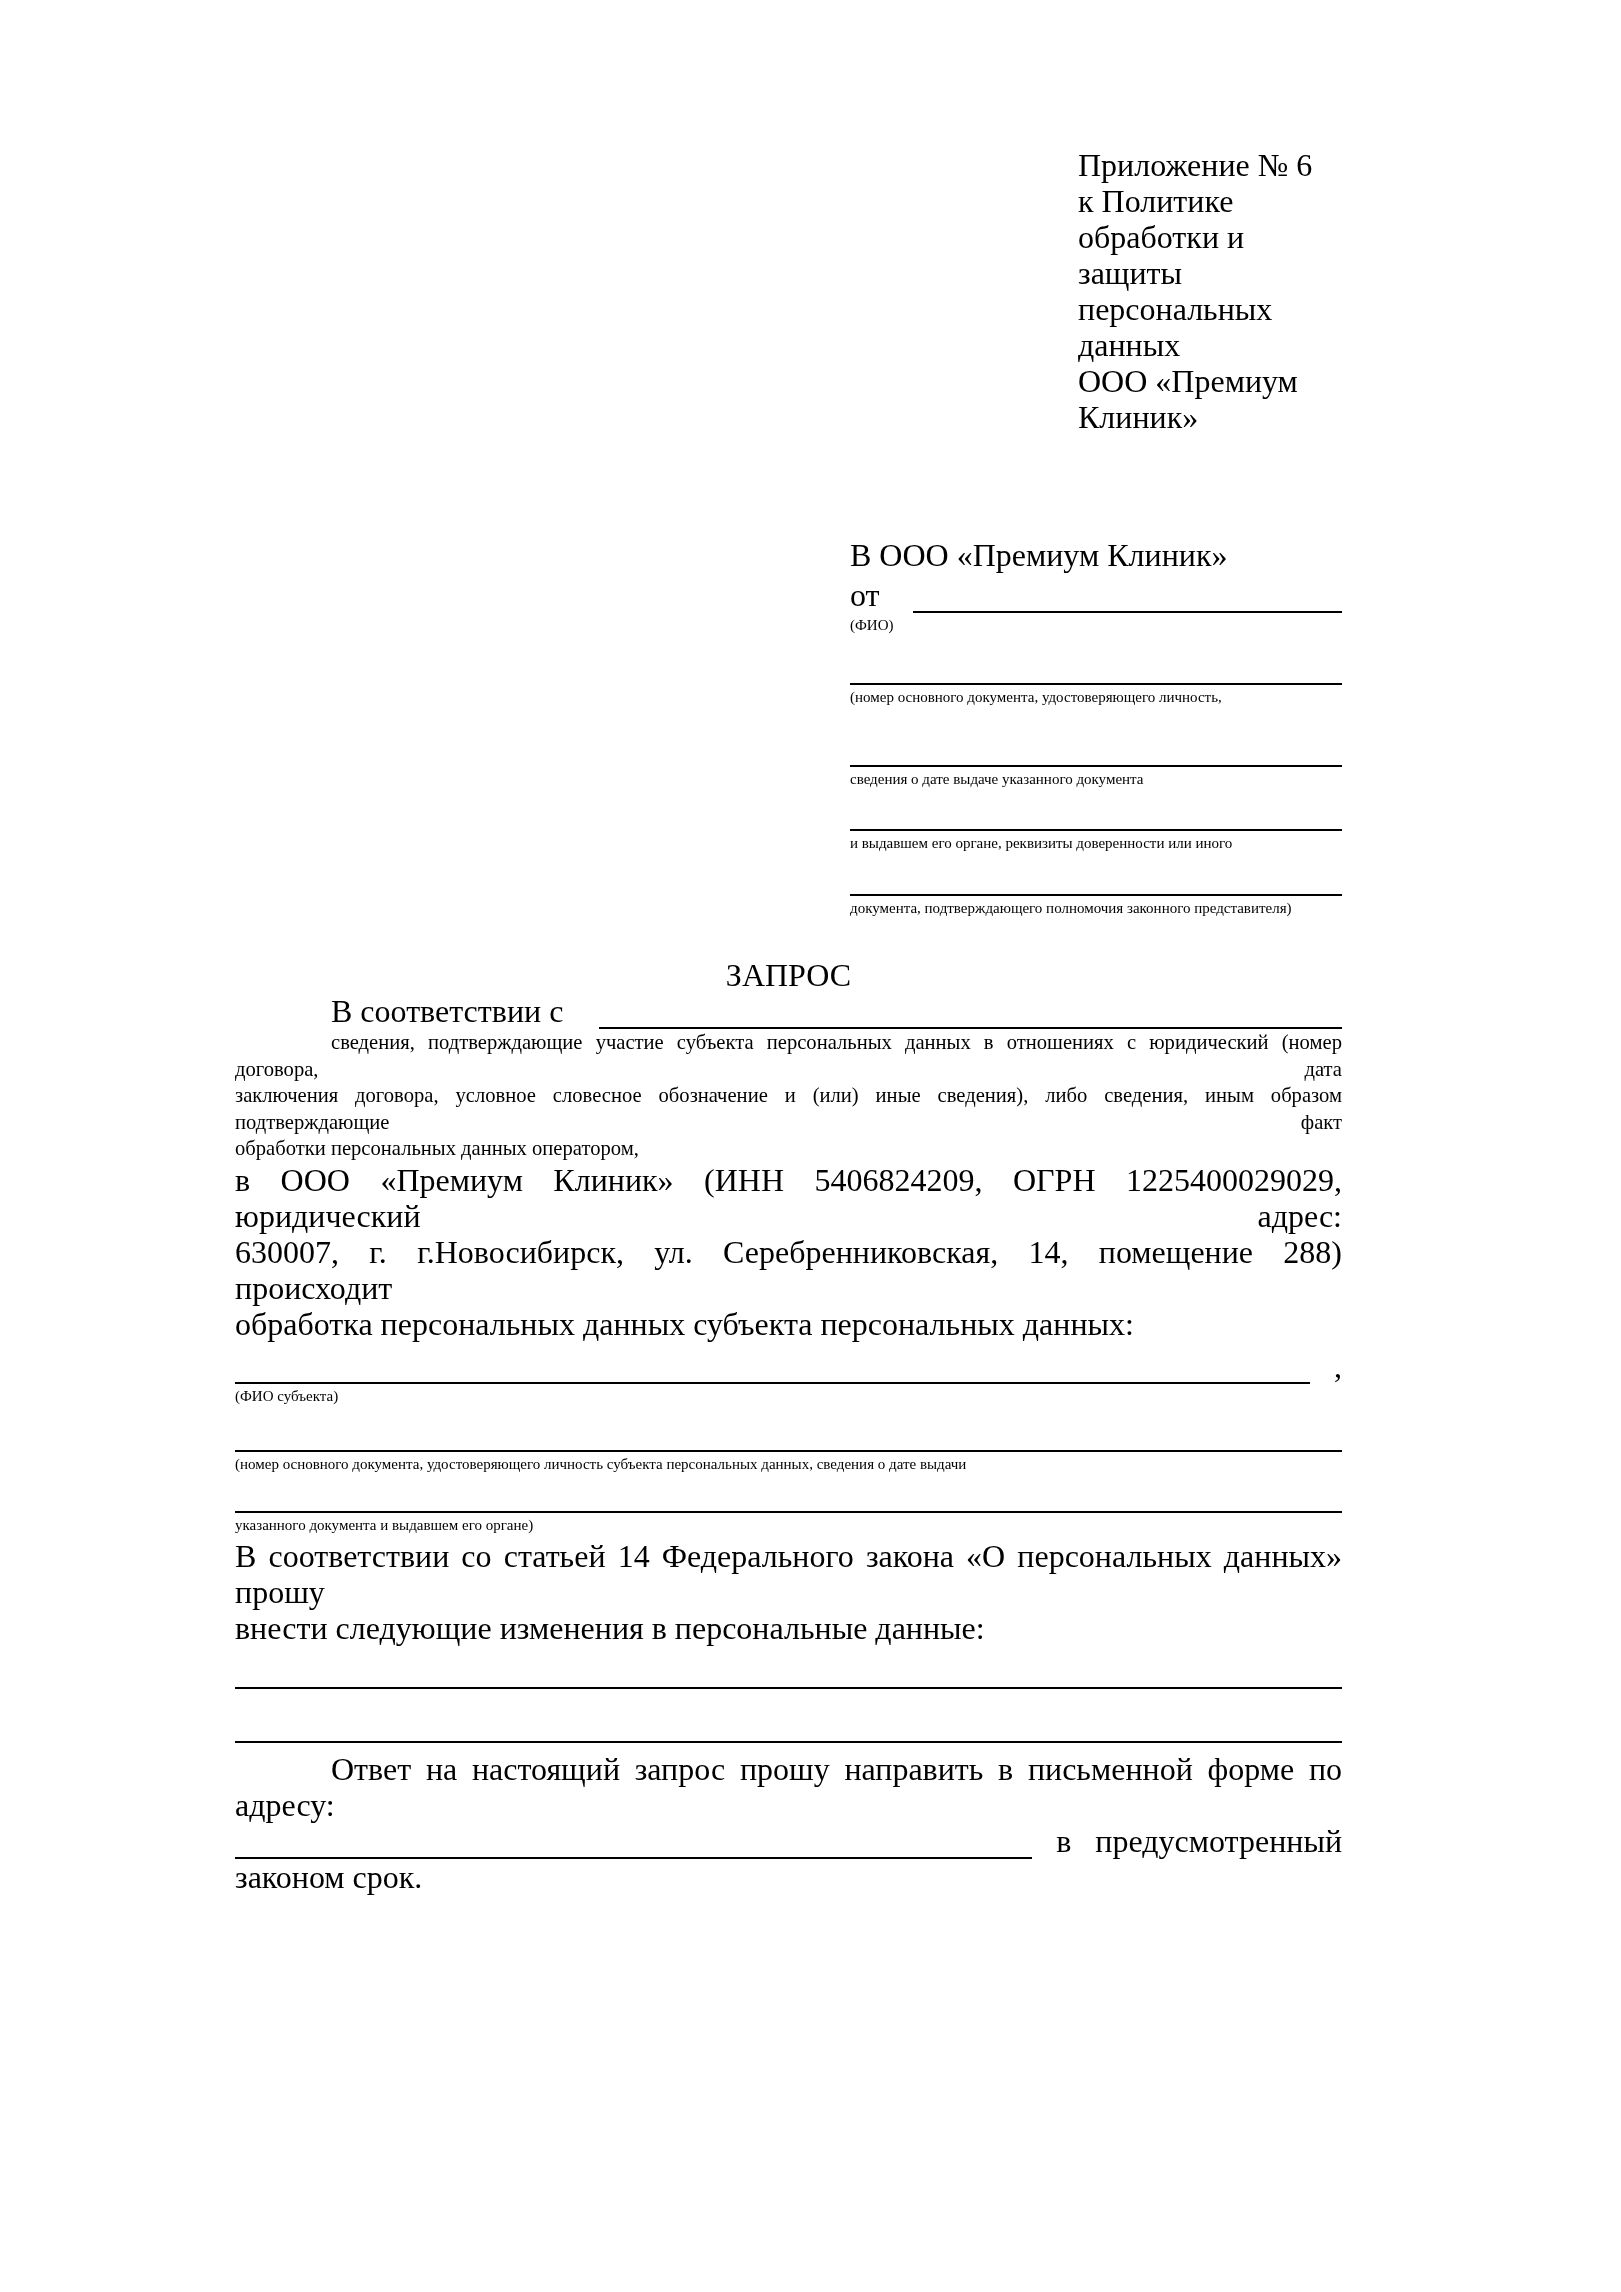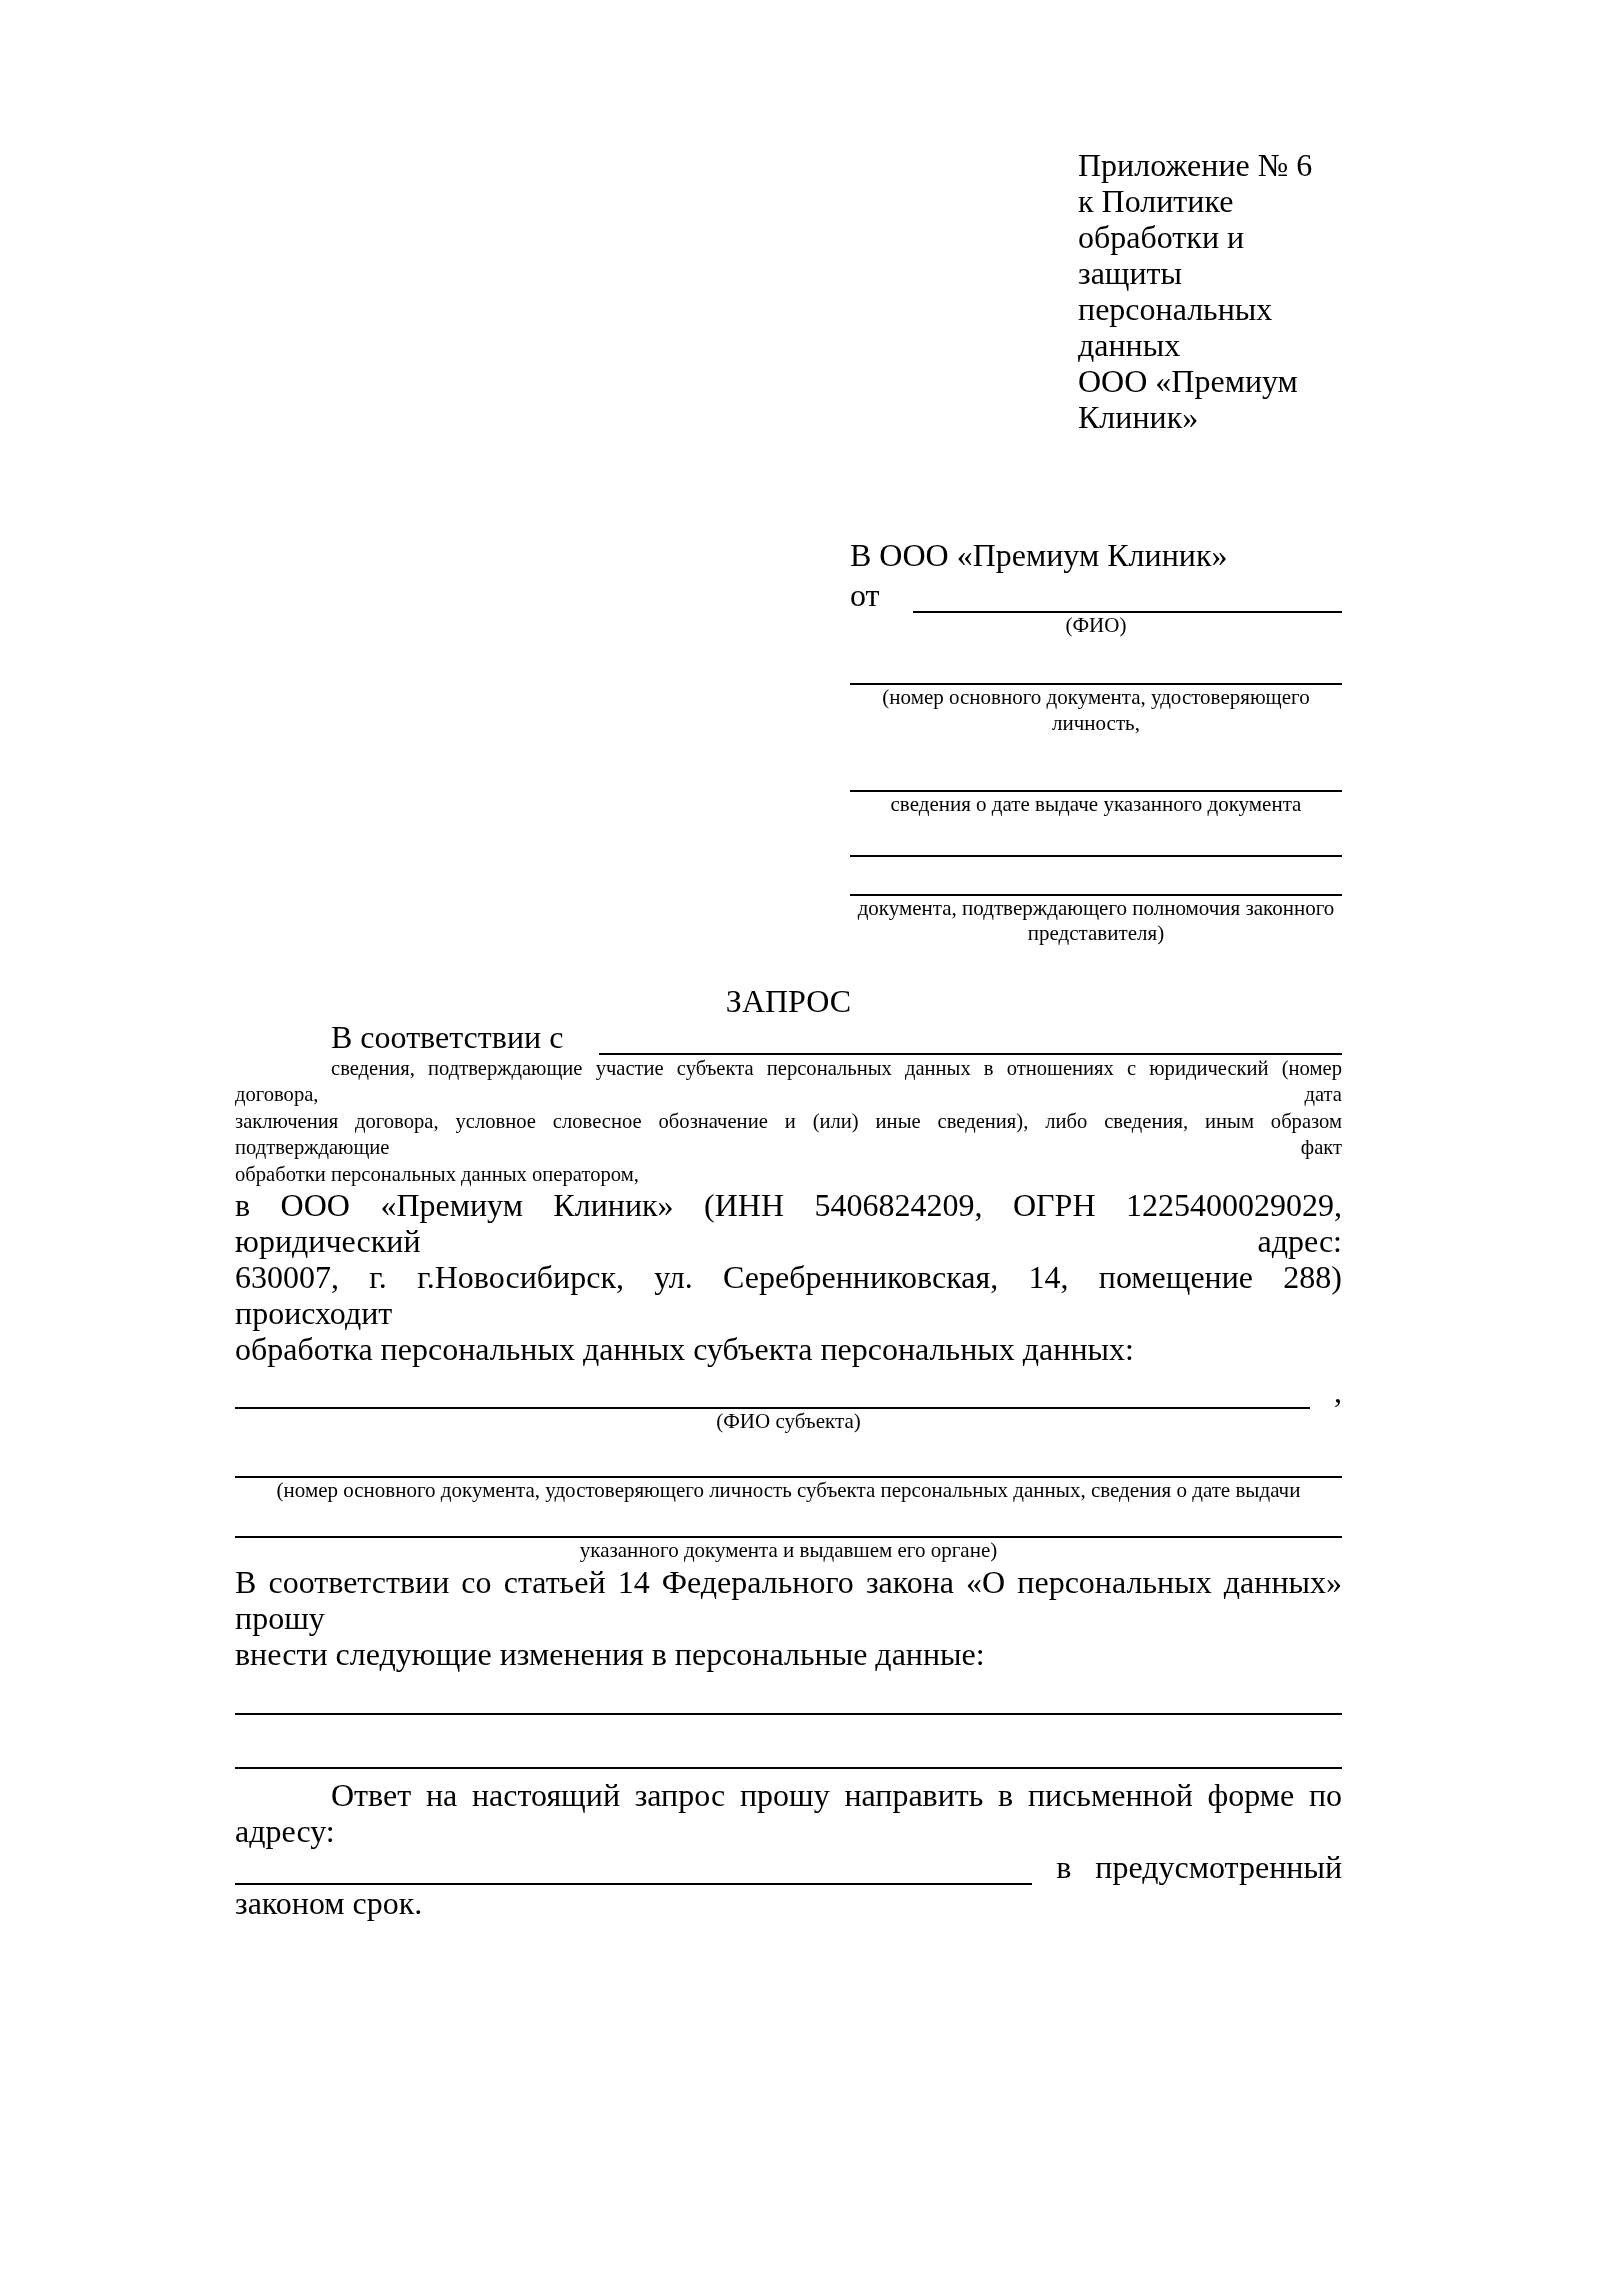--- a/index.html
+++ b/index.html
@@ -7,21 +7,21 @@
     position:relative;
     width:1469px;height:2293px;
     box-sizing:border-box;
     padding:147px 127px 0 235px;
     background:#ffffff;
     color:#000000;
     font-family:"Liberation Serif","DejaVu Serif",serif;
     overflow:hidden;
   }
   .t{font-size:32px;line-height:36px;}
-  .cap{font-size:21px;line-height:25.5px;text-align:center;}
+  .cap{font-size:15px;line-height:25.5px;}
   .note-line{font-size:20.6px;line-height:26.5px;}
   .jl{text-align:justify;text-align-last:justify;}
   .center{text-align:center;}
   .row{display:flex;align-items:flex-end;gap:24px;}
   .fill{border-bottom:2.9px solid #000;}
   .flex1{flex:1 1 auto;}
 
   .ref-block{margin-left:843px;}
   .doc-title{margin-top:116px;font-size:39px;line-height:45px;font-weight:700;text-align:center;}
 
@@ -71,20 +71,21 @@
     </div>
     <div class="cap">(ФИО)</div>
 
     <div class="fill fillA"></div>
     <div class="cap">(номер основного документа, удостоверяющего личность,</div>
 
     <div class="fill fillB"></div>
     <div class="cap">сведения о дате выдаче указанного документа</div>
 
     <div class="fill fillC"></div>
+    <div class="cap">и выдавшем его органе, реквизиты доверенности или иного</div>
 
     <div class="fill fillC"></div>
     <div class="cap">документа, подтверждающего полномочия законного представителя)</div>
   </div>
 
   <div class="t center req-heading">ЗАПРОС</div>
 
   <div class="row intro-row t">
     <span class="lead">В соответствии с</span>
     <span class="fill flex1 intro-fill" style="margin-left:11.8px;"></span>

